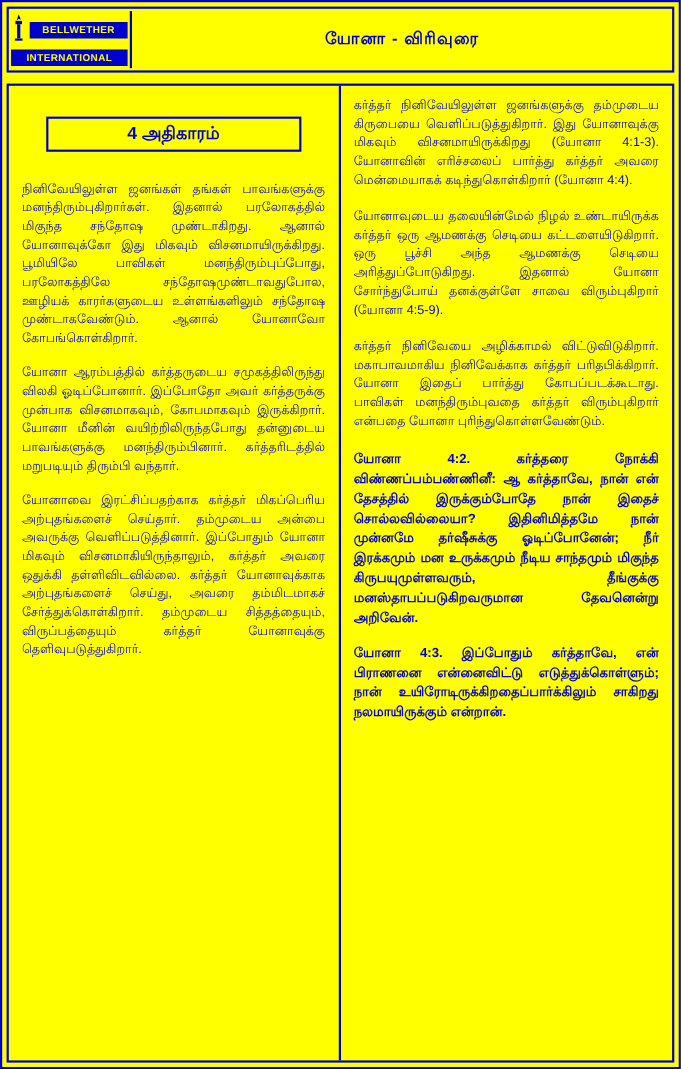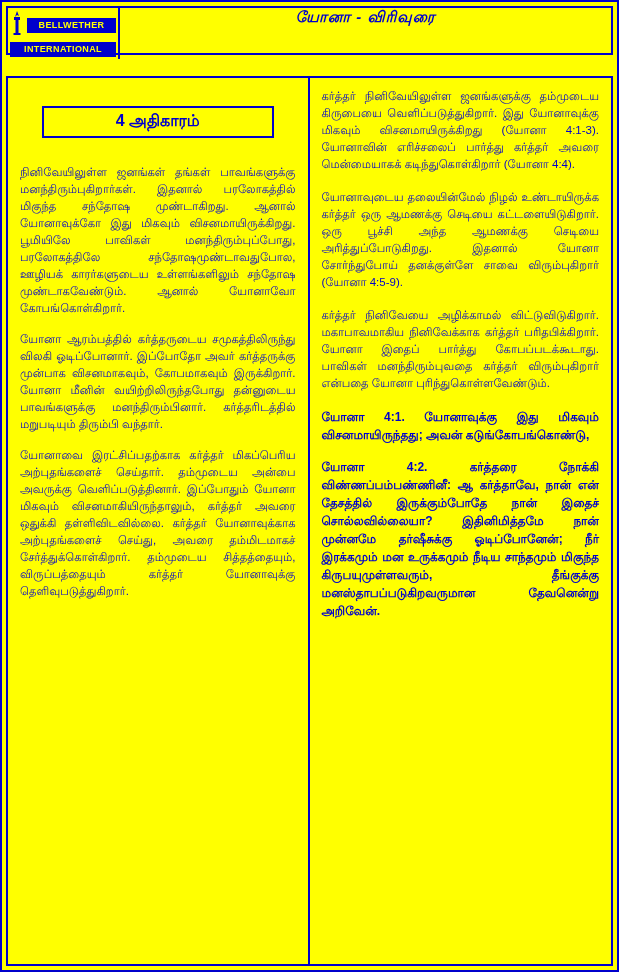--- a/index.html
+++ b/index.html
@@ -17,25 +17,25 @@
     font-family: "Liberation Sans", sans-serif;
     overflow: hidden;
   }
 
   
   .header {
     position: absolute;
     left: 4px;
     top: 4px;
     right: 4px;
-    height: 49px;
-    border: 2px solid #0000cc;
-    box-sizing: border-box;
-    display: flex;
-    align-items: flex-start;
+    height: 60px;
+    border: 2px solid #0000cc;
+    box-sizing: border-box;
+    display: flex;
+    align-items: center;
   }
   .logo-box {
     width: 112px;
     border-right: 2px solid #0000cc;
     box-sizing: border-box;
     display: flex;
     flex-direction: column;
     align-items: center;
     justify-content: center;
     padding: 2px 2px;
@@ -66,21 +66,20 @@
   .torch {
     display: inline-block;
   }
   .header-center {
     flex: 1;
     display: flex;
     flex-direction: row;
     align-items: center;
     justify-content: center;
     gap: 5px;
-    font-style: italic;
   }
   .title-ta {
     font-size: 15px;
     font-weight: bold;
     color: #0000cc;
     letter-spacing: 1px;
   }
   .title-en {
     font-size: 15px;
     font-weight: bold;
@@ -183,19 +182,19 @@
       <div class="chapter-badge">4 அதிகாரம்</div>
       <p class="para">நினிவேயிலுள்ள ஜனங்கள் தங்கள் பாவங்களுக்கு மனந்திரும்புகிறார்கள். இதனால் பரலோகத்தில் மிகுந்த சந்தோஷ முண்டாகிறது. ஆனால் யோனாவுக்கோ இது மிகவும் விசனமாயிருக்கிறது. பூமியிலே பாவிகள் மனந்திரும்புப்போது, பரலோகத்திலே சந்தோஷமுண்டாவதுபோல, ஊழியக் காரர்களுடைய உள்ளங்களிலும் சந்தோஷ முண்டாகவேண்டும். ஆனால் யோனாவோ கோபங்கொள்கிறார்.</p>
       <p class="para">யோனா ஆரம்பத்தில் கர்த்தருடைய சமுகத்திலிருந்து விலகி ஓடிப்போனார். இப்போதோ அவர் கர்த்தருக்கு முன்பாக விசனமாகவும், கோபமாகவும் இருக்கிறார். யோனா மீனின் வயிற்றிலிருந்தபோது தன்னுடைய பாவங்களுக்கு மனந்திரும்பினார். கர்த்தரிடத்தில் மறுபடியும் திரும்பி வந்தார்.</p>
       <p class="para">யோனாவை இரட்சிப்பதற்காக கர்த்தர் மிகப்பெரிய அற்புதங்களைச் செய்தார். தம்முடைய அன்பை அவருக்கு வெளிப்படுத்தினார். இப்போதும் யோனா மிகவும் விசனமாகியிருந்தாலும், கர்த்தர் அவரை ஒதுக்கி தள்ளிவிடவில்லை. கர்த்தர் யோனாவுக்காக அற்புதங்களைச் செய்து, அவரை தம்மிடமாகச் சேர்த்துக்கொள்கிறார். தம்முடைய சித்தத்தையும், விருப்பத்தையும் கர்த்தர் யோனாவுக்கு தெளிவுபடுத்துகிறார்.</p>
     </div>
 
     <div class="col right">
       <p class="para">கர்த்தர் நினிவேயிலுள்ள ஜனங்களுக்கு தம்முடைய கிருபையை வெளிப்படுத்துகிறார். இது யோனாவுக்கு மிகவும் விசனமாயிருக்கிறது (யோனா 4:1-3). யோனாவின் எரிச்சலைப் பார்த்து கர்த்தர் அவரை மென்மையாகக் கடிந்துகொள்கிறார் (யோனா 4:4).</p>
       <p class="para">யோனாவுடைய தலையின்மேல் நிழல் உண்டாயிருக்க கர்த்தர் ஒரு ஆமணக்கு செடியை கட்டளையிடுகிறார். ஒரு பூச்சி அந்த ஆமணக்கு செடியை அரித்துப்போடுகிறது. இதனால் யோனா சோர்ந்துபோய் தனக்குள்ளே சாவை விரும்புகிறார் (யோனா 4:5-9).</p>
       <p class="para">கர்த்தர் நினிவேயை அழிக்காமல் விட்டுவிடுகிறார். மகாபாவமாகிய நினிவேக்காக கர்த்தர் பரிதபிக்கிறார். யோனா இதைப் பார்த்து கோபப்படக்கூடாது. பாவிகள் மனந்திரும்புவதை கர்த்தர் விரும்புகிறார் என்பதை யோனா புரிந்துகொள்ளவேண்டும்.</p>
-      <p class="verse">யோனா 4:1. யோனாவுக்கு இது மிகவும் விசனமாயிருந்தது; அவன் கடுங்கோபங்கொண்டு,</p>
       <p class="verse">யோனா 4:2. கர்த்தரை நோக்கி விண்ணப்பம்பண்ணினீ: ஆ கர்த்தாவே, நான் என் தேசத்தில் இருக்கும்போதே நான் இதைச் சொல்லவில்லையா? இதினிமித்தமே நான் முன்னமே தர்ஷீசுக்கு ஓடிப்போனேன்; நீர் இரக்கமும் மன உருக்கமும் நீடிய சாந்தமும் மிகுந்த கிருபயுமுள்ளவரும், தீங்குக்கு மனஸ்தாபப்படுகிறவருமான தேவனென்று அறிவேன்.</p>
+      <p class="verse">யோனா 4:3. இப்போதும் கர்த்தாவே, என் பிராணனை என்னைவிட்டு எடுத்துக்கொள்ளும்; நான் உயிரோடிருக்கிறதைப்பார்க்கிலும் சாகிறது நலமாயிருக்கும் என்றான்.</p>
     </div>
 
   </div>
 
 </div>
 
 </body></html>

